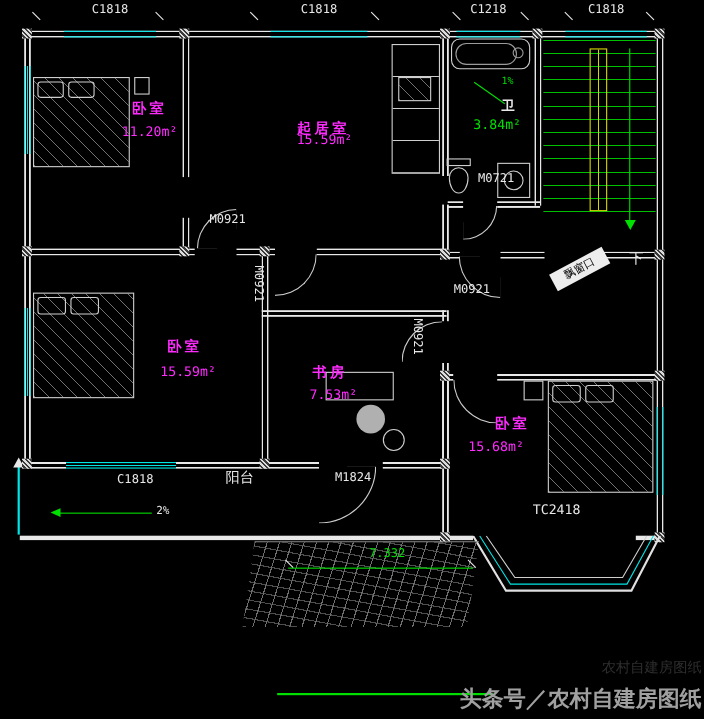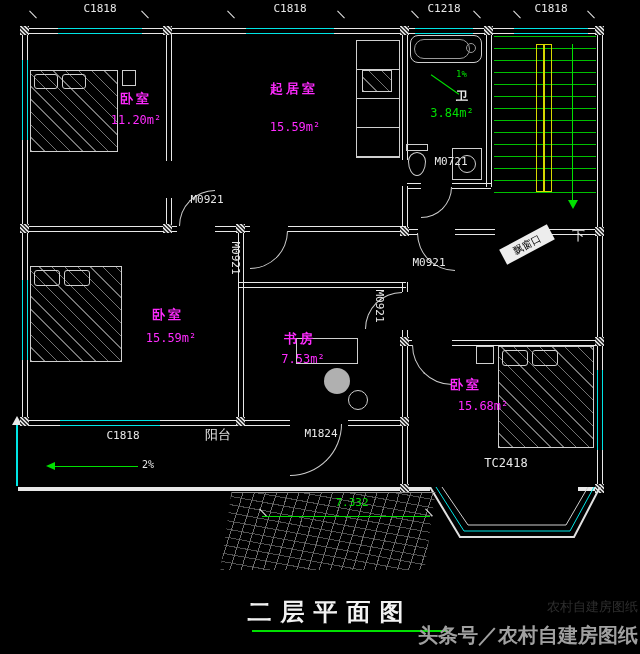--- a/index.html
+++ b/index.html
@@ -177,31 +177,30 @@
   <div class="lbl" style="left:476px;top:457px;width:60px;font-size:12px">TC2418</div>
 
   <div class="lbl" style="left:184px;top:194px;width:46px">M0921</div>
   <div class="lbl lbl-v" style="left:212px;top:252px;width:46px">M0921</div>
   <div class="lbl" style="left:406px;top:257px;width:46px">M0921</div>
   <div class="lbl lbl-v" style="left:356px;top:300px;width:46px">M0921</div>
   <div class="lbl" style="left:428px;top:156px;width:46px">M0721</div>
 
   <div class="room" style="left:106px;top:90px;width:60px">卧室</div>
   <div class="area" style="left:98px;top:113px;width:76px">11.20m²</div>
-  <div class="room" style="left:254px;top:80px;width:80px">起居室</div>
+  <div class="room" style="left:254px;top:108px;width:80px">起居室</div>
   <div class="area" style="left:256px;top:120px;width:78px">15.59m²</div>
   <div class="room white" style="left:452px;top:88px;width:20px;font-size:12px;letter-spacing:0">卫</div>
   <div class="area green" style="left:420px;top:106px;width:64px">3.84m²</div>
   <div class="room" style="left:138px;top:306px;width:60px">卧室</div>
   <div class="area" style="left:132px;top:331px;width:78px">15.59m²</div>
   <div class="room" style="left:270px;top:330px;width:60px">书房</div>
   <div class="area" style="left:268px;top:352px;width:70px">7.53m²</div>
   <div class="room" style="left:436px;top:376px;width:60px">卧室</div>
-  <div class="area" style="left:444px;top:399px;width:78px">15.68m²</div>
+  <div class="area" style="left:412px;top:399px;width:78px">15.68m²</div>
 
   <div class="abs" style="left:500px;top:236px;width:54px;height:17px;background:#ededed;color:#000;font-size:10px;line-height:17px;text-align:center;transform:rotate(-28deg)">飘窗口</div>
 
-  <div class="abs" style="left:225px;top:596px;width:210px;color:#f2f2f2;font-size:24px;font-weight:bold;letter-spacing:9px;text-align:center;white-space:nowrap">二层平面图</div>
   <div class="line-g" style="left:252px;top:630px;width:196px;height:2px"></div>
   <div class="abs" style="left:350px;top:622px;width:288px;color:#a0a0a0;font-size:20px;font-weight:bold;text-align:right;white-space:nowrap">头条号／农村自建房图纸</div>
   <div class="abs" style="left:470px;top:598px;width:168px;color:rgba(130,130,130,0.35);font-size:13px;text-align:right;white-space:nowrap">农村自建房图纸</div>
 
 </div>
 
 </body></html>

